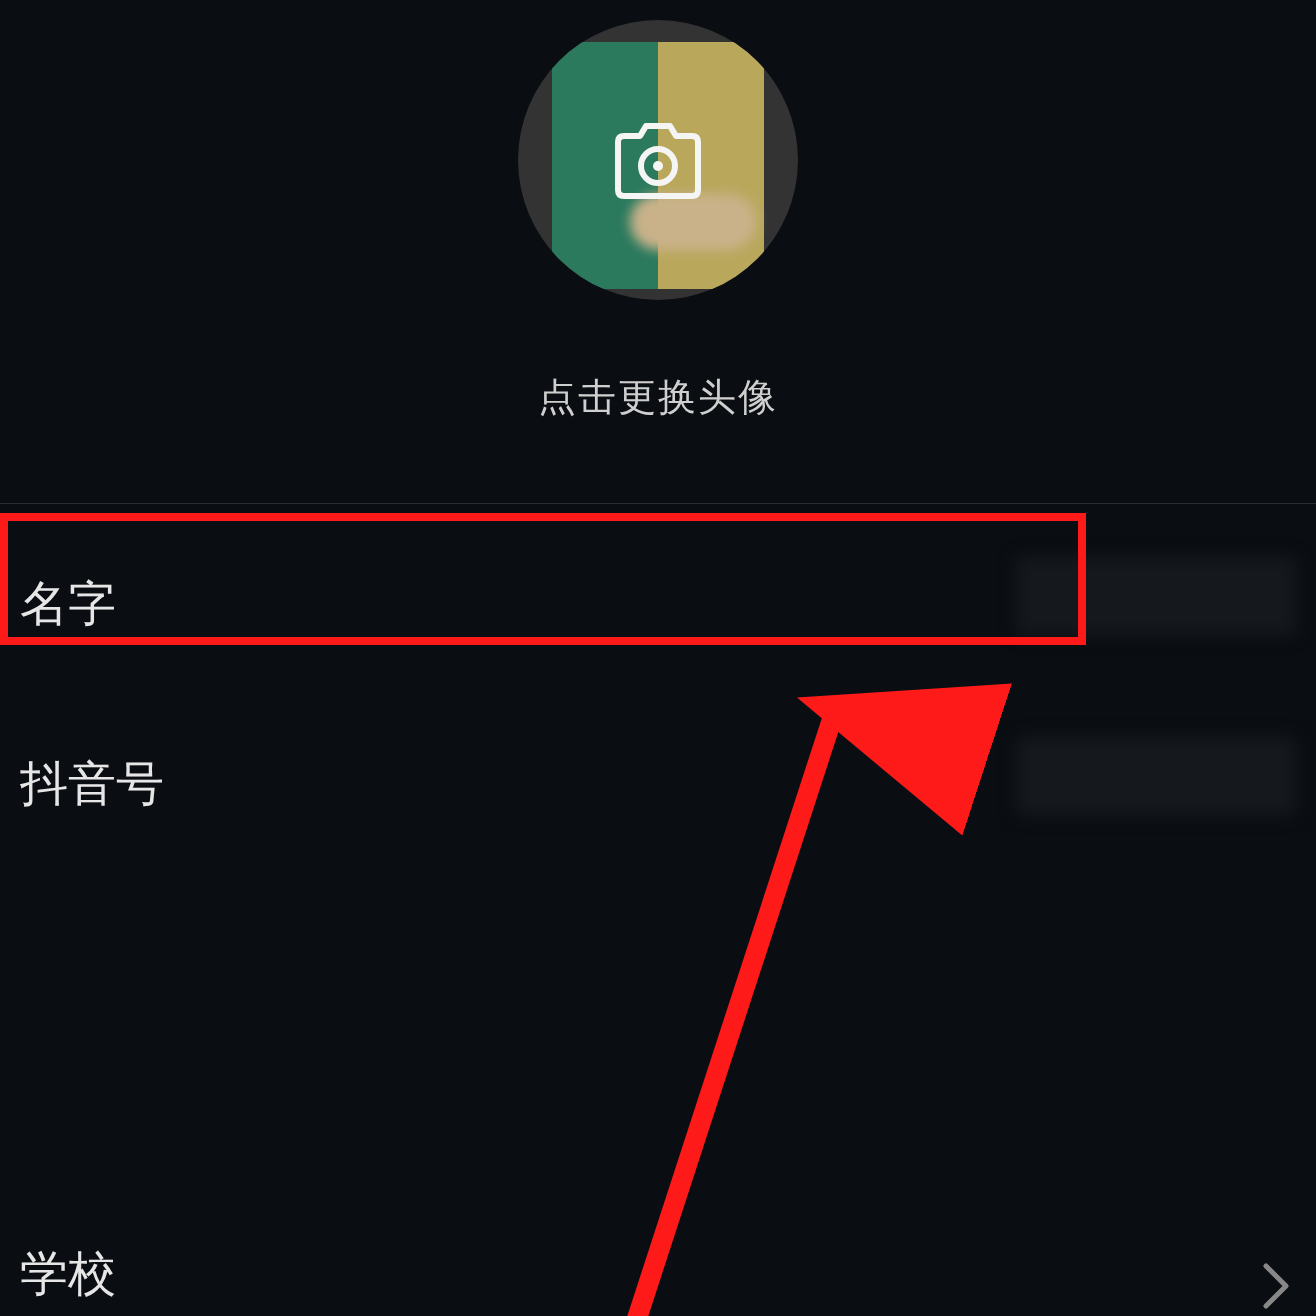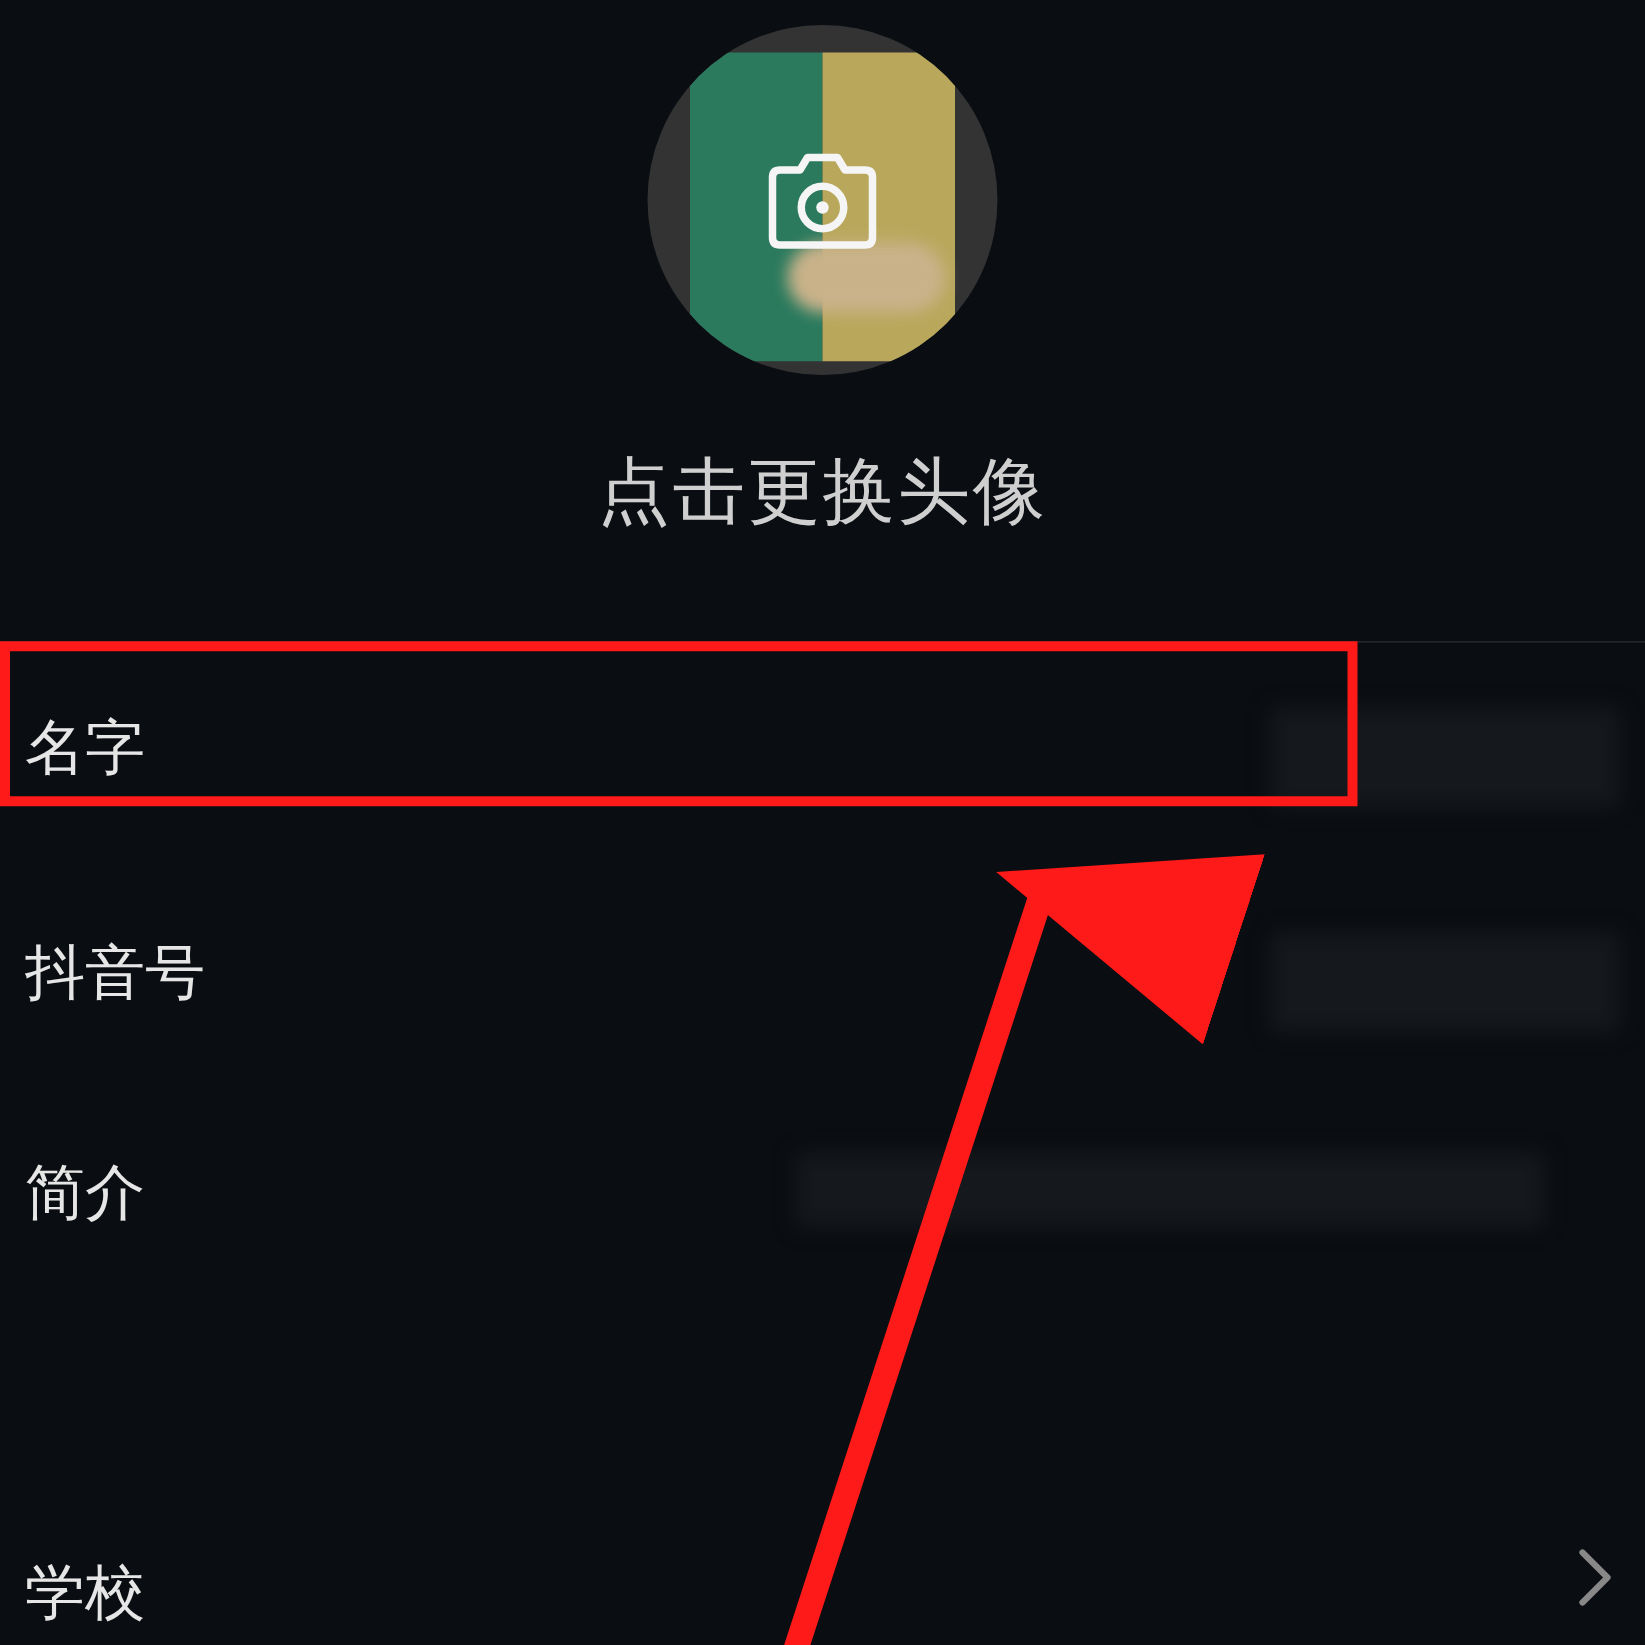--- a/index.html
+++ b/index.html
@@ -68,40 +68,40 @@
       top: 50%;
       left: 50%;
       transform: translate(-50%, -50%);
       width: 100px;
       height: 80px;
       display: flex;
       align-items: center;
       justify-content: center;
     }
     .avatar-hint {
-      margin-top: 55px;
-      font-size: 58px;
+      margin-top: 72px;
+      font-size: 38px;
       color: #cfcfcf;
       letter-spacing: 2px;
     }
     .divider {
       width: 100%;
       height: 1px;
       background: #2a2e33;
       margin-top: 80px;
     }
     .form-list {
       width: 100%;
     }
     .form-row {
       position: relative;
       width: 100%;
       padding: 48px 20px 48px 20px;
       display: flex;
-      align-items: flex-start;
+      align-items: flex-end;
       justify-content: space-between;
       cursor: pointer;
     }
     .form-row .label {
       font-size: 48px;
       color: #e6e6e6;
     }
     .form-row .value-blur {
       width: 280px;
       height: 80px;
@@ -185,24 +185,20 @@
   <div class="form-row row-name">
     <span class="label">名字</span>
     <span class="value-blur"></span>
   </div>
 
   <div class="form-row row-douyin">
     <span class="label">抖音号</span>
     <span class="value-blur"></span>
   </div>
 
-  <div class="form-row row-intro">
-    <span class="label">简介</span>
-    <span class="value-blur"></span>
-  </div>
 
   <div class="form-row row-school">
     <span class="label">学校</span>
     <span class="chevron">
       <svg width="28" height="48" viewBox="0 0 28 48">
         <path d="M 4 4 L 24 24 L 4 44" fill="none" stroke="#888" stroke-width="5" stroke-linecap="round" stroke-linejoin="round"></path>
       </svg>
     </span>
   </div>
 </div>

